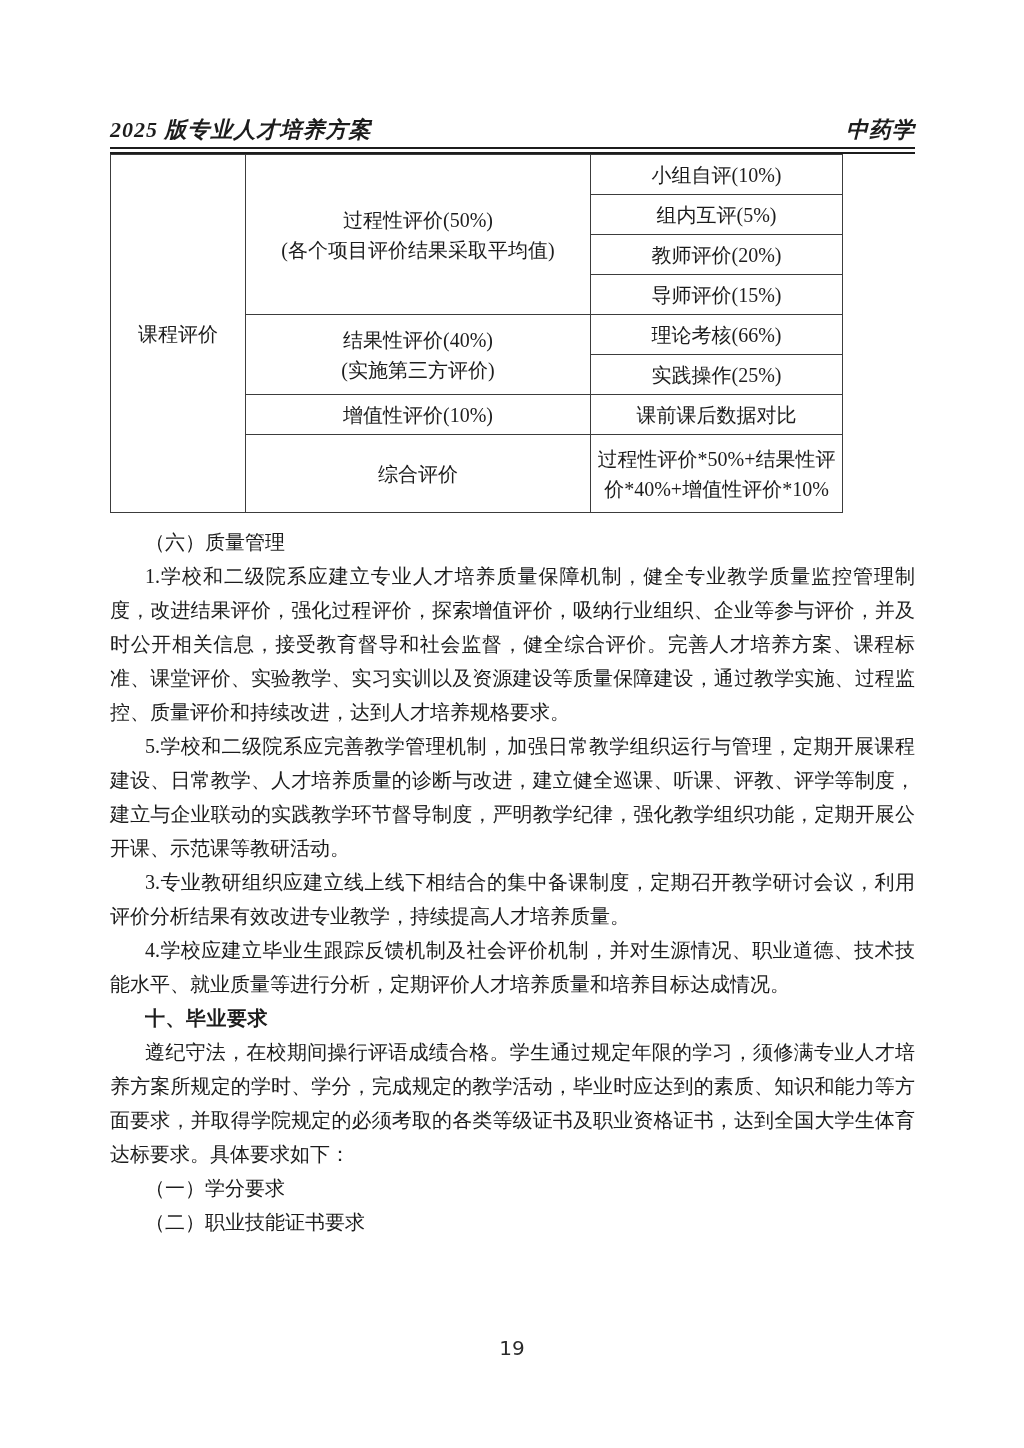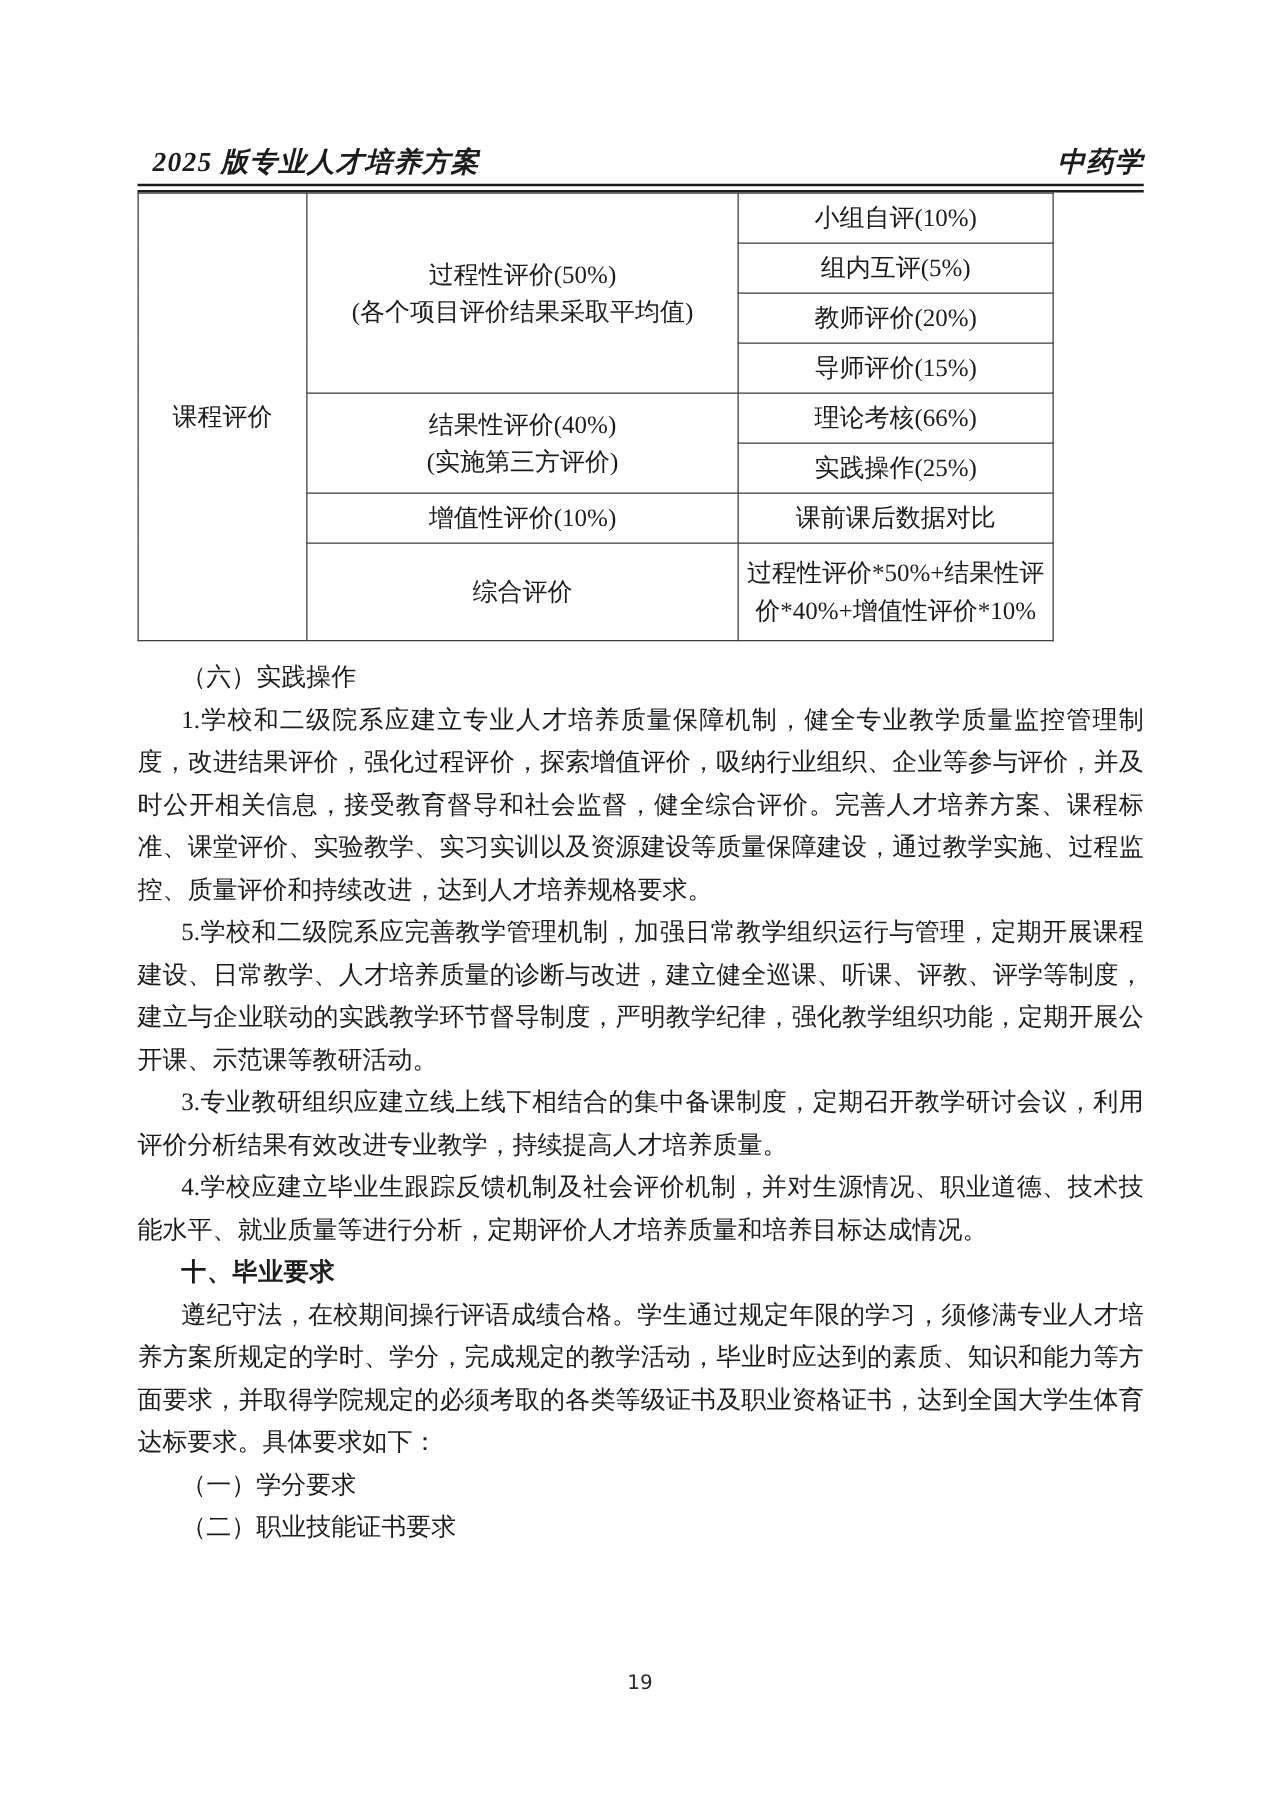--- a/index.html
+++ b/index.html
@@ -17,21 +17,20 @@
   }
   .header-row {
     display: flex;
     justify-content: space-between;
     align-items: baseline;
     font-style: italic;
     font-weight: bold;
     font-size: 22px;
     line-height: 27px;
     letter-spacing: 1px;
-    margin-left: 12px;
   }
   .header-rule {
     margin-top: 4px;
     height: 3px;
     border-top: 2px solid #1c1c1c;
     border-bottom: 2px solid #1c1c1c;
   }
   .section-label {
     margin: 16px 0 2px 35px;
     font-size: 20px;
@@ -70,21 +69,21 @@
     font-weight: bold;
     font-family: "Liberation Sans", "DejaVu Sans", sans-serif;
     letter-spacing: 0.5px;
   }
   .page-footer {
     position: absolute;
     left: 0;
     right: 0;
     top: 1336px;
     text-align: center;
-    font-size: 16px;
+    font-size: 20px;
     font-family: "DejaVu Sans", "Liberation Sans", sans-serif;
     color: #2a2a2a;
   }
 </style>
 </head>
 <body>
 
 <div class="page">
 
   <div class="header-row">
@@ -133,21 +132,21 @@
         <td>课前课后数据对比</td>
       </tr>
       <tr class="tall">
         <td>综合评价</td>
         <td>过程性评价*50%+结果性评价*40%+增值性评价*10%</td>
       </tr>
     </tbody>
   </table>
 
   <div class="body-text">
-    <p>（六）实践操作</p>
+    <p>（六）质量管理</p>
     <p>1.学校和二级院系应建立专业人才培养质量保障机制，健全专业教学质量监控管理制度，改进结果评价，强化过程评价，探索增值评价，吸纳行业组织、企业等参与评价，并及时公开相关信息，接受教育督导和社会监督，健全综合评价。完善人才培养方案、课程标准、课堂评价、实验教学、实习实训以及资源建设等质量保障建设，通过教学实施、过程监控、质量评价和持续改进，达到人才培养规格要求。</p>
     <p>5.学校和二级院系应完善教学管理机制，加强日常教学组织运行与管理，定期开展课程建设、日常教学、人才培养质量的诊断与改进，建立健全巡课、听课、评教、评学等制度，建立与企业联动的实践教学环节督导制度，严明教学纪律，强化教学组织功能，定期开展公开课、示范课等教研活动。</p>
     <p>3.专业教研组织应建立线上线下相结合的集中备课制度，定期召开教学研讨会议，利用评价分析结果有效改进专业教学，持续提高人才培养质量。</p>
     <p>4.学校应建立毕业生跟踪反馈机制及社会评价机制，并对生源情况、职业道德、技术技能水平、就业质量等进行分析，定期评价人才培养质量和培养目标达成情况。</p>
     <p class="main-heading">十、毕业要求</p>
     <p>遵纪守法，在校期间操行评语成绩合格。学生通过规定年限的学习，须修满专业人才培养方案所规定的学时、学分，完成规定的教学活动，毕业时应达到的素质、知识和能力等方面要求，并取得学院规定的必须考取的各类等级证书及职业资格证书，达到全国大学生体育达标要求。具体要求如下：</p>
     <p>（一）学分要求</p>
     <p>（二）职业技能证书要求</p>
   </div>
 

